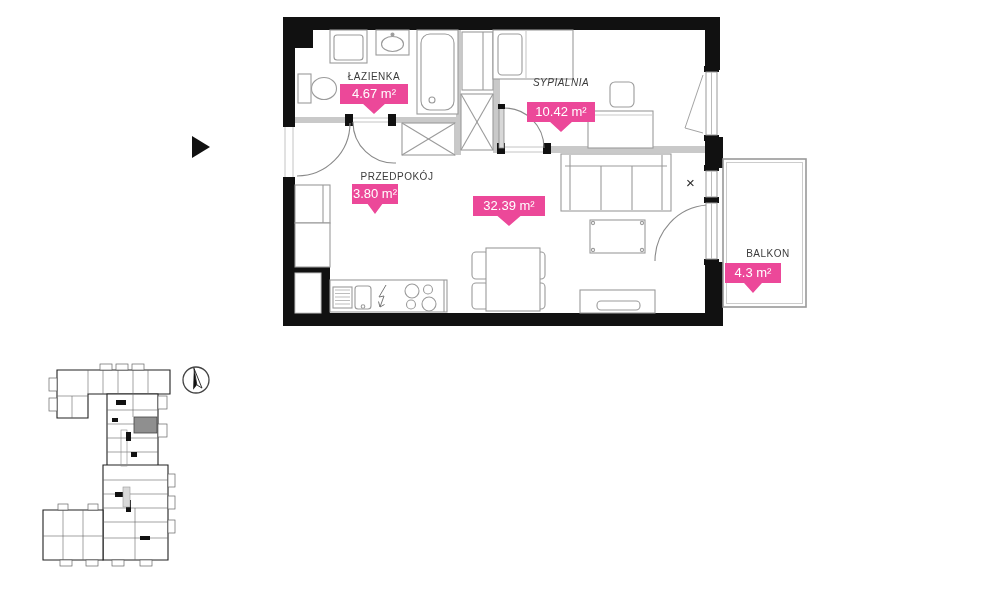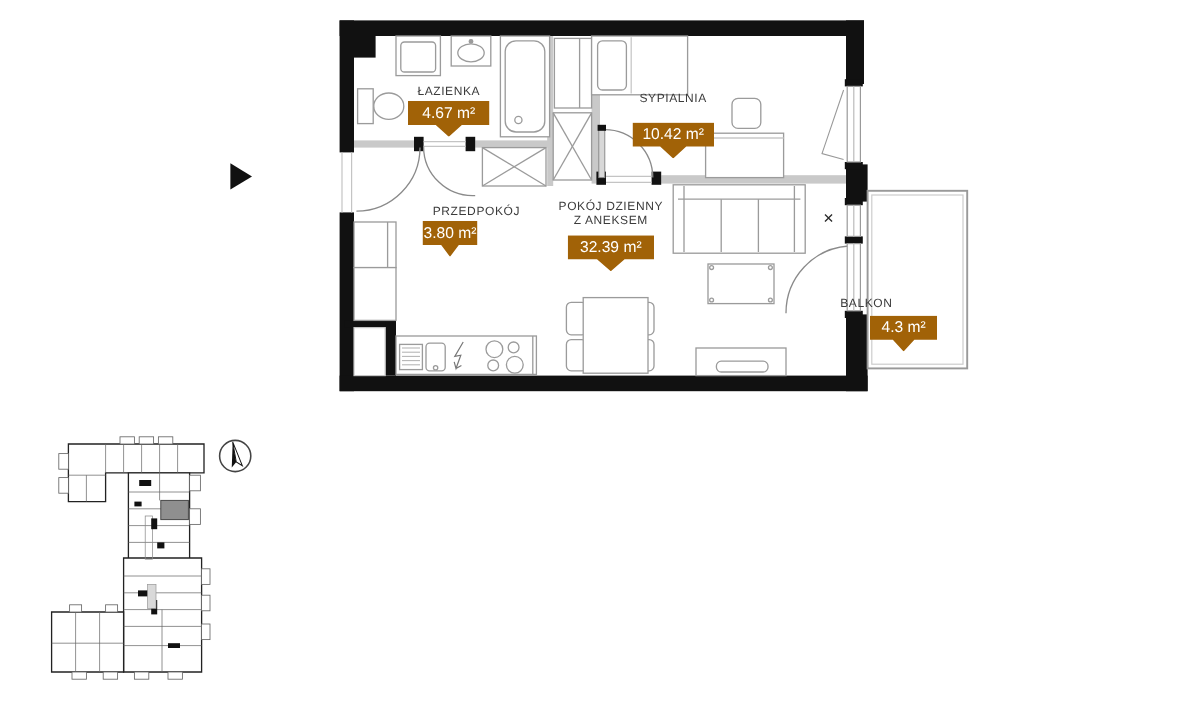--- a/index.html
+++ b/index.html
@@ -1,21 +1,21 @@
 <!DOCTYPE html>
 <html><head>
 <meta charset="utf-8">
 <style>
   html,body{margin:0;padding:0;background:#ffffff;}
   #stage{position:relative;width:993px;height:593px;background:#ffffff;overflow:hidden;
          font-family:"Liberation Sans", sans-serif;}
   #planSvg{position:absolute;left:0;top:0;}
   .room-label{position:absolute;text-align:center;color:#3b3b3b;font-size:10px;
               letter-spacing:.5px;line-height:11.5px;white-space:nowrap;}
-  .area-tag{position:absolute;height:30px;background:#a16207;color:#ffffff;
+  .area-tag{position:absolute;height:30px;background:#ec4899;color:#ffffff;
             font-size:13px;line-height:20px;text-align:center;
             clip-path:polygon(0 0,100% 0,100% 67%,66% 67%,50% 100%,34% 67%,0 67%);}
   .x-mark{position:absolute;color:#2a2a2a;font-size:15px;line-height:15px;}
 </style>
 </head>
 <body>
 
 <div id="stage">
 
 <svg id="planSvg" width="993" height="593" viewBox="0 0 993 593">
@@ -272,30 +272,26 @@
     <g transform="rotate(-10 196 380)">
       <polygon points="196,368 191.5,389 196,385" fill="#111"></polygon>
       <polygon points="196,368 200.5,389 196,385" fill="#fff" stroke="#111" stroke-width="0.8"></polygon>
     </g>
   </g>
 </svg>
 
 <div class="room-label" style="left:329px;top:71px;width:90px;">ŁAZIENKA</div>
 <div class="area-tag" style="left:340px;top:84px;width:68px;">4.67 m²</div>
 
-<div class="room-label" style="left:516px;top:77px;width:90px;">SYPIALNIA</div>
+<div class="room-label" style="left:516px;top:77px;width:90px;font-style:italic;">SYPIALNIA</div>
 <div class="area-tag" style="left:527px;top:102px;width:68px;">10.42 m²</div>
 
 <div class="room-label" style="left:352px;top:171px;width:90px;">PRZEDPOKÓJ</div>
 <div class="area-tag" style="left:352px;top:184px;width:46px;">3.80 m²</div>
 
-<div class="room-label" style="left:454px;top:167px;width:110px;">
-  <span>POKÓJ DZIENNY</span><br>
-  <span>Z ANEKSEM</span>
+<div class="area-tag" style="left:473px;top:196px;width:72px;">32.39 m²</div>
+
+<div class="room-label" style="left:723px;top:248px;width:90px;">BALKON</div>
+<div class="area-tag" style="left:725px;top:263px;width:56px;">4.3 m²</div>
+
+<div class="x-mark" style="left:686px;top:175px;">×</div>
+
 </div>
-<div class="area-tag" style="left:473px;top:196px;width:72px;">32.39 m²</div>
-
-<div class="room-label" style="left:677px;top:248px;width:90px;">BALKON</div>
-<div class="area-tag" style="left:725px;top:263px;width:56px;">4.3 m²</div>
-
-<div class="x-mark" style="left:686px;top:175px;">×</div>
-
-</div>
 
 </body></html>

